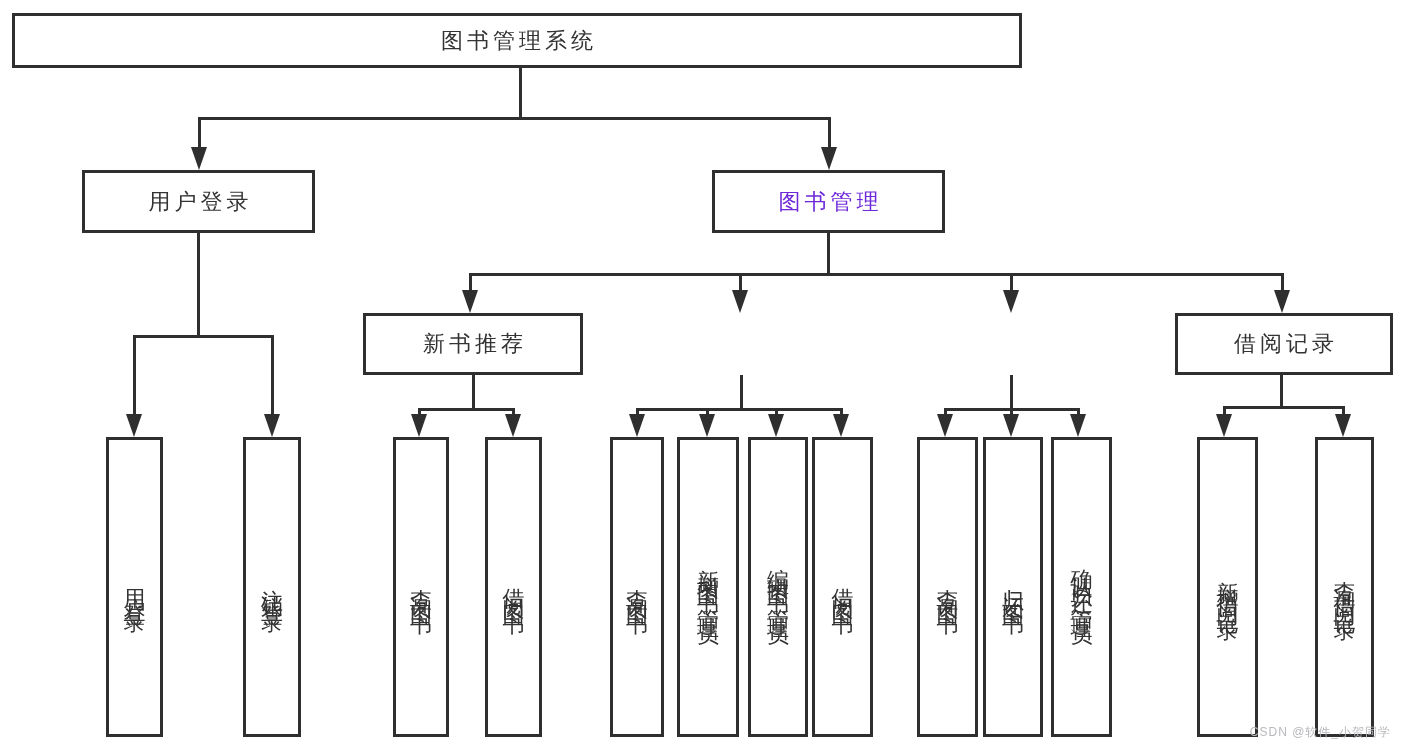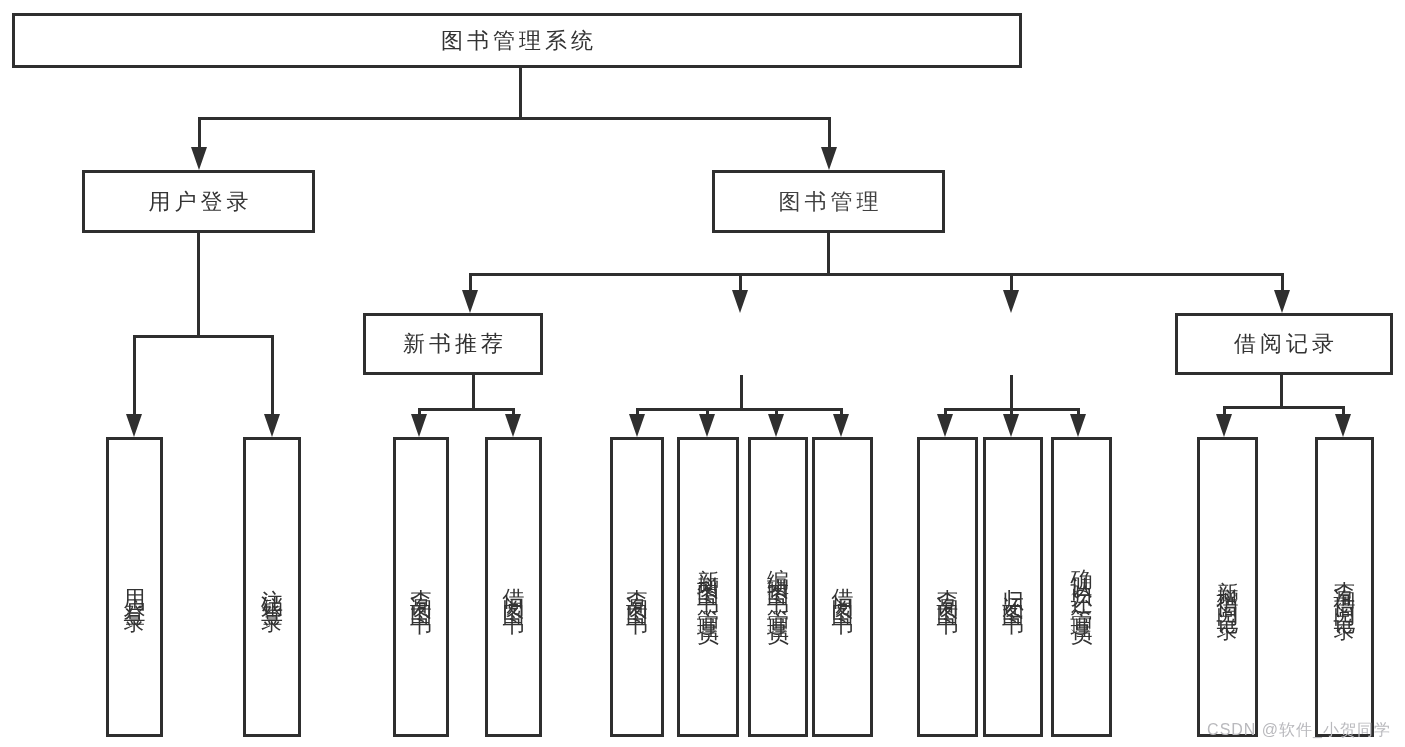--- a/index.html
+++ b/index.html
@@ -42,21 +42,21 @@
     width: 0;
     height: 0;
     border-left: 8px solid transparent;
     border-right: 8px solid transparent;
     border-top: 23px solid #2f2f2f;
   }
   .watermark {
     position: absolute;
     right: 14px;
     bottom: 6px;
-    font-size: 16px;
+    font-size: 12px;
     letter-spacing: 1px;
     color: #b9b9bd;
     white-space: nowrap;
   }
 </style>
 </head>
 <body>
 
 <div class="canvas" id="canvas" style="background: rgb(255, 255, 255);">
   <div class="layer" id="connectors-layer">
@@ -114,23 +114,23 @@
       <div class="arrowhead" style="left: 1335px; top: 414px; border-top-color: rgb(47, 47, 47);"></div>
     </div>
   <div class="layer" id="nodes-layer">
       <div class="node horizontal" style="left: 12px; top: 13px; width: 1010px; height: 55px; border-color: rgb(47, 47, 47); text-align: right;">
         <span class="label" style="color: rgb(51, 51, 51);">图书管理系统</span>
       </div>
       <div class="node horizontal" style="left: 82px; top: 170px; width: 233px; height: 63px; border-color: rgb(47, 47, 47);">
         <span class="label" style="color: rgb(51, 51, 51);">用户登录</span>
       </div>
       <div class="node horizontal" style="left: 712px; top: 170px; width: 233px; height: 63px; border-color: rgb(47, 47, 47);">
-        <span class="label" style="color: #404040;">图书管理</span>
+        <span class="label" style="color: #6d28d9;">图书管理</span>
       </div>
-      <div class="node horizontal" style="left: 363px; top: 313px; width: 180px; height: 62px; border-color: rgb(47, 47, 47);">
+      <div class="node horizontal" style="left: 363px; top: 313px; width: 220px; height: 62px; border-color: rgb(47, 47, 47);">
         <span class="label" style="color: rgb(51, 51, 51);">新书推荐</span>
       </div>
       <div class="node horizontal" style="left: 1175px; top: 313px; width: 218px; height: 62px; border-color: rgb(47, 47, 47);">
         <span class="label" style="color: rgb(51, 51, 51);">借阅记录</span>
       </div>
       <div class="node vertical" style="left: 106px; top: 437px; width: 57px; height: 300px; border-color: rgb(47, 47, 47);">
         <span class="label" style="color: rgb(51, 51, 51);">用户登录</span>
       </div>
       <div class="node vertical" style="left: 243px; top: 437px; width: 58px; height: 300px; border-color: rgb(47, 47, 47);">
         <span class="label" style="color: rgb(51, 51, 51);">注销登录</span>

